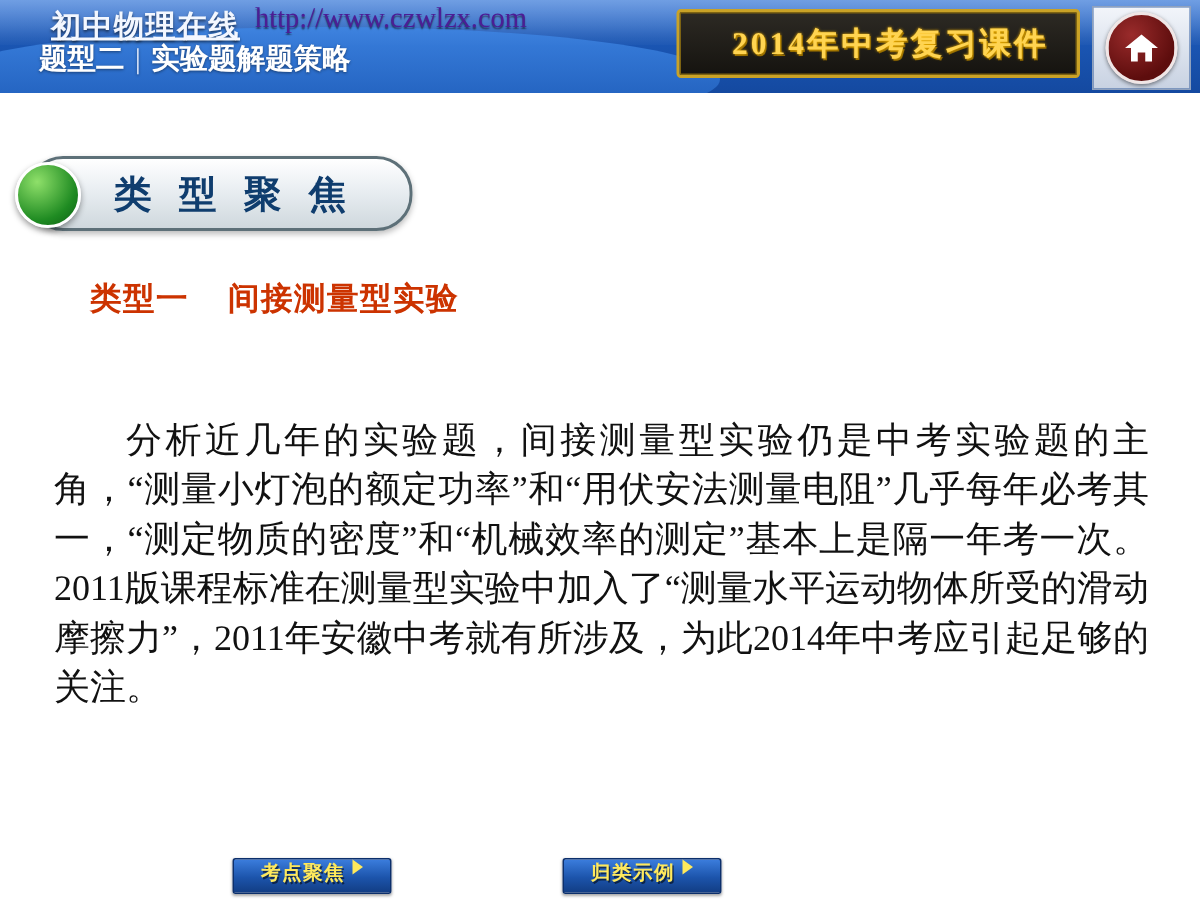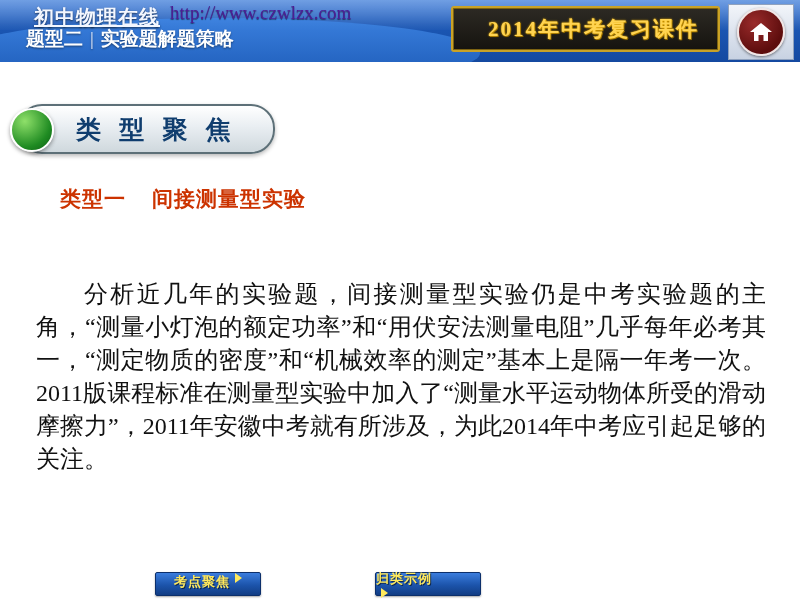--- a/index.html
+++ b/index.html
@@ -188,21 +188,21 @@
     background: linear-gradient(to bottom, #2f6fd0 0%, #17479a 55%, #0f3madeup 100%);
     background: linear-gradient(to bottom, #3b7ddd 0%, #1c54ab 55%, #123d84 100%);
     border: 1px solid #0c2f6b;
     border-radius: 2px;
     display: flex;
     align-items: flex-start;
     justify-content: center;
     box-shadow: 0 1px 2px rgba(0,0,0,0.35);
   }
   .nav-btn-1 { left: 155px; }
-  .nav-btn-2 { left: 375px; flex-direction: column; }
+  .nav-btn-2 { left: 375px; }
   .nav-btn-label {
     color: #ffe95c;
     font-size: 13px;
     font-weight: bold;
     letter-spacing: 1px;
     white-space: nowrap;
     text-shadow: 1px 1px 0 rgba(0,0,0,0.55);
   }
   .nav-arrow {
     margin-left: 5px;

